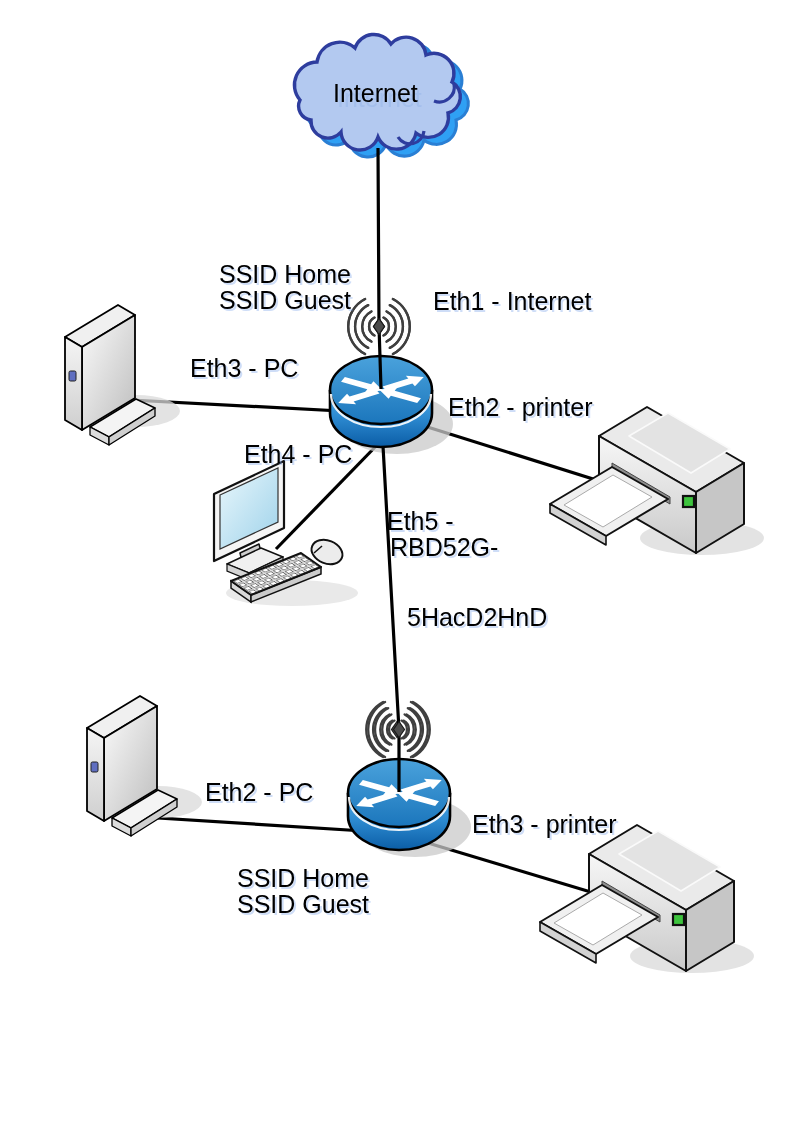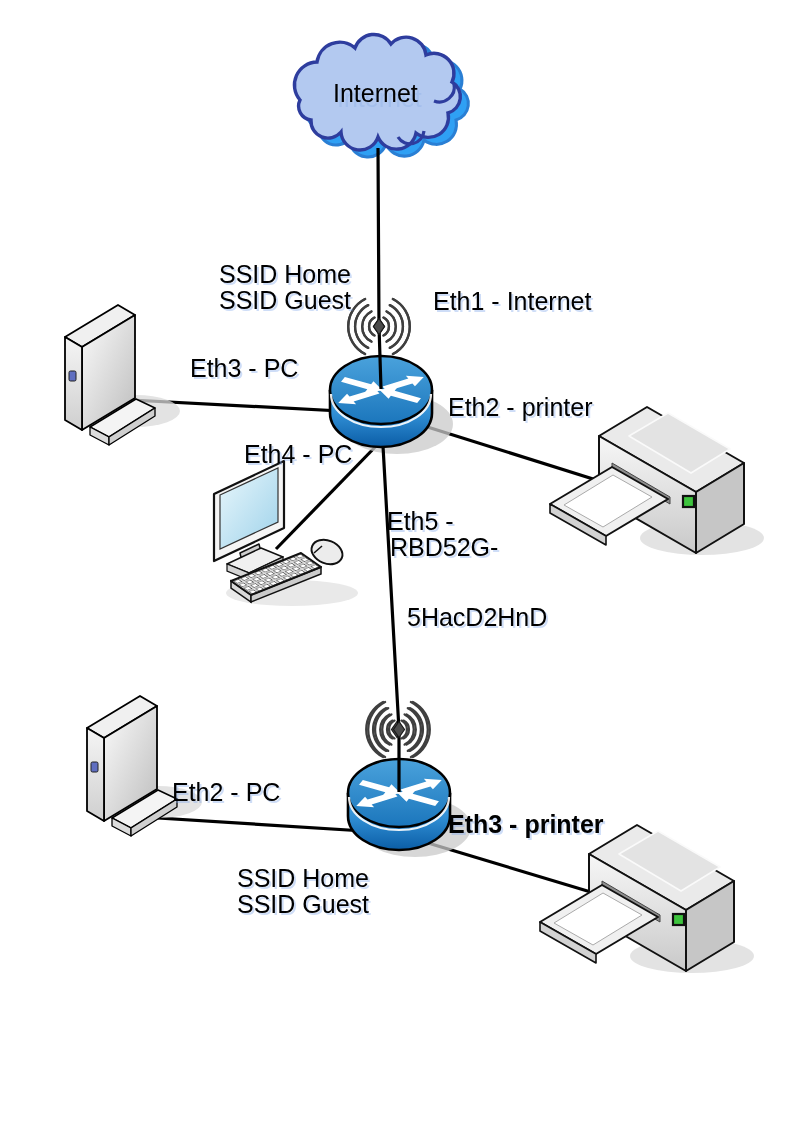--- a/index.html
+++ b/index.html
@@ -173,18 +173,18 @@
 <div class="lbl lbl-internet" style="left:333px;top:81px;">Internet</div>
 <div class="lbl" style="left:219px;top:262px;">SSID Home</div>
 <div class="lbl" style="left:219px;top:288px;">SSID Guest</div>
 <div class="lbl" style="left:433px;top:289px;">Eth1 - Internet</div>
 <div class="lbl" style="left:190px;top:356px;">Eth3 - PC</div>
 <div class="lbl" style="left:448px;top:395px;">Eth2 - printer</div>
 <div class="lbl" style="left:228px;top:442px;margin-left:16px;">Eth4 - PC</div>
 <div class="lbl" style="left:387px;top:509px;">Eth5 -</div>
 <div class="lbl" style="left:390px;top:535px;">RBD52G-</div>
 <div class="lbl" style="left:407px;top:561px;margin-top:44px;">5HacD2HnD</div>
-<div class="lbl" style="left:172px;top:780px;">Eth2 - PC</div>
-<div class="lbl" style="left:448px;top:812px;font-weight:bold;">Eth3 - printer</div>
+<div class="lbl" style="left:205px;top:780px;">Eth2 - PC</div>
+<div class="lbl" style="left:472px;top:812px;">Eth3 - printer</div>
 <div class="lbl" style="left:237px;top:866px;">SSID Home</div>
 <div class="lbl" style="left:237px;top:892px;">SSID Guest</div>
 
 </div>
 
 </body></html>

